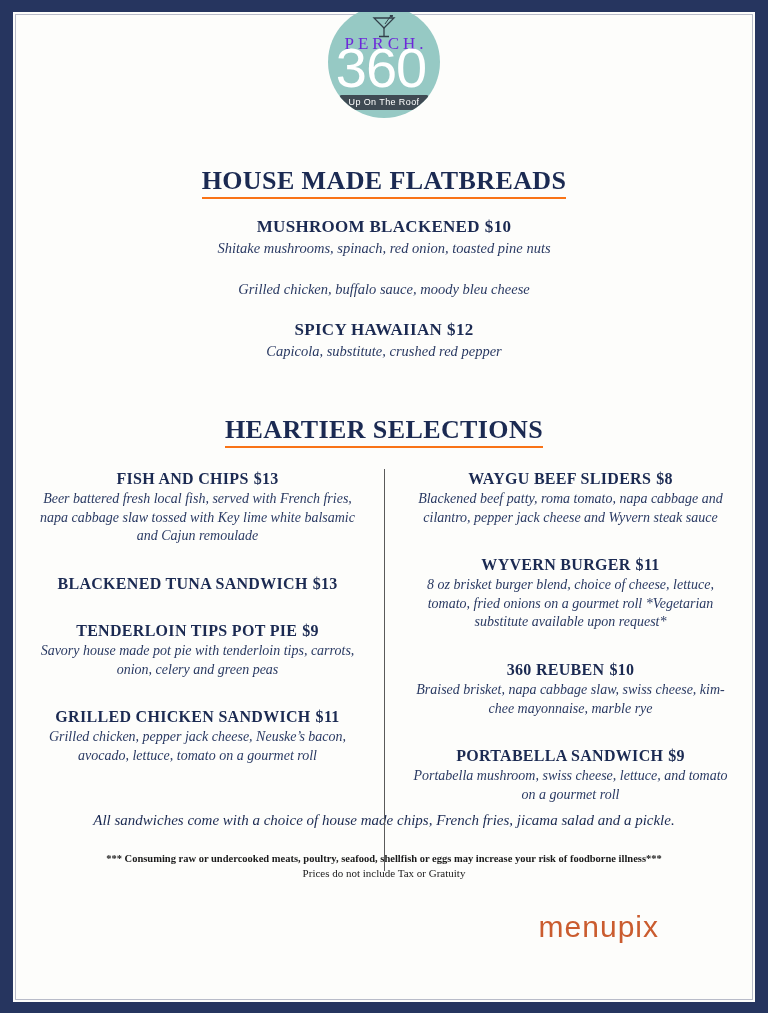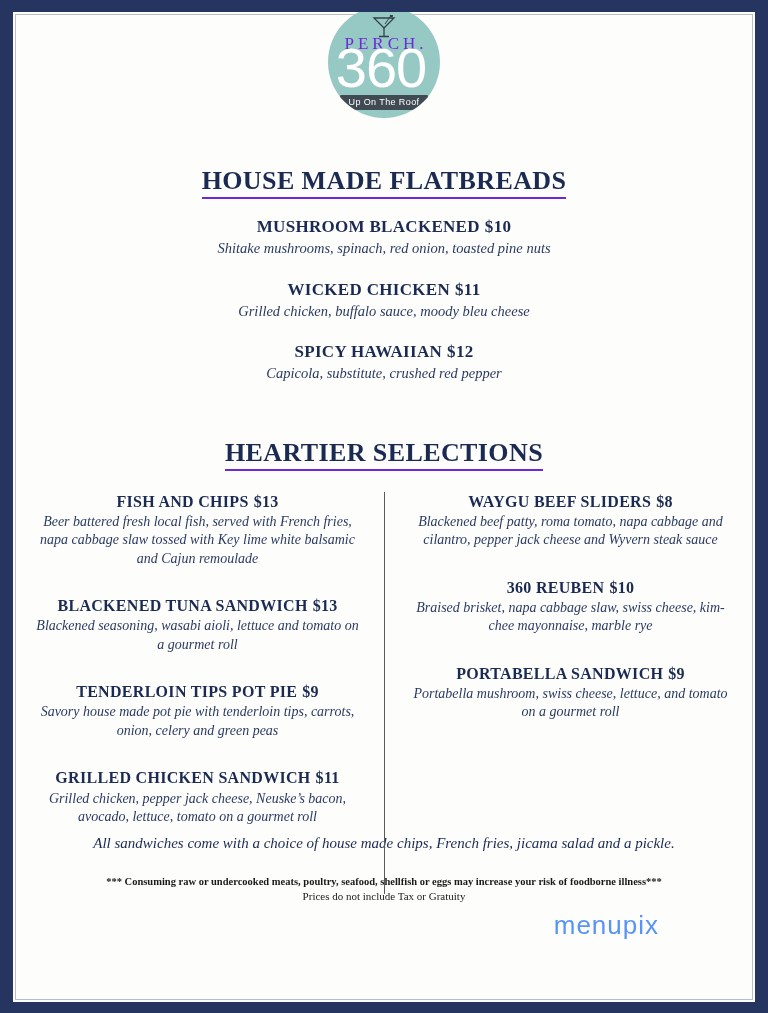--- a/index.html
+++ b/index.html
@@ -101,21 +101,21 @@
 
   .section-title {
     text-align: center;
     font-size: 26px;
     font-weight: bold;
     color: #1b2a52;
     letter-spacing: 0.4px;
     margin: 0;
   }
   .section-title span {
-    border-bottom: 2px solid #6d28d9;
+    border-bottom: 2px solid #f97316;
     padding-bottom: 2px;
   }
 
   .sect-flatbreads { margin-top: 42px; }
 
   .item {
     text-align: center;
     margin-top: 21px;
   }
   .item-name {
@@ -183,23 +183,23 @@
   .disclaimer-line2 {
     font-size: 11px;
     font-weight: normal;
   }
 
   .watermark {
     position: absolute;
     right: 96px;
     top: 898px;
     font-family: "Liberation Sans", sans-serif;
-    font-size: 26px;
+    font-size: 30px;
     letter-spacing: 1px;
-    color: #3b82f6;
+    color: #c2410c;
     opacity: 0.85;
     pointer-events: none;
     user-select: none;
   }
 </style>
 </head>
 <body>
 
 <div class="menu-page">
   <div class="inner-rule"></div>
@@ -223,21 +223,20 @@
 
     <div class="sect-flatbreads">
       <h2 class="section-title"><span>HOUSE MADE FLATBREADS</span></h2>
 
       <div class="item">
         <div class="item-name"><span>MUSHROOM BLACKENED</span><span class="price">$10</span></div>
         <div class="item-desc">Shitake mushrooms, spinach, red onion, toasted pine nuts</div>
       </div>
 
       <div class="item">
-        <div class="item-name"><span>WICKED CHICKEN</span><span class="price">$11</span></div>
         <div class="item-desc">Grilled chicken, buffalo sauce, moody bleu cheese</div>
       </div>
 
       <div class="item">
         <div class="item-name"><span>SPICY HAWAIIAN</span><span class="price">$12</span></div>
         <div class="item-desc">Capicola, substitute, crushed red pepper</div>
       </div>
     </div>
 
     <div class="sect-heartier">
@@ -246,36 +245,39 @@
       <div class="columns">
         <div class="col-divider"></div>
 
         <div class="col col-left">
           <div class="item">
             <div class="item-name"><span>FISH AND CHIPS</span><span class="price">$13</span></div>
             <div class="item-desc">Beer battered fresh local fish, served with French fries, napa cabbage slaw tossed with Key lime white balsamic and Cajun remoulade</div>
           </div>
           <div class="item">
             <div class="item-name"><span>BLACKENED TUNA SANDWICH</span><span class="price">$13</span></div>
-            <div class="item-desc">Blackened seasoning, wasabi aioli, lettuce and tomato on a gourmet roll</div>
           </div>
           <div class="item">
             <div class="item-name"><span>TENDERLOIN TIPS POT PIE</span><span class="price">$9</span></div>
             <div class="item-desc">Savory house made pot pie with tenderloin tips, carrots, onion, celery and green peas</div>
           </div>
           <div class="item">
             <div class="item-name"><span>GRILLED CHICKEN SANDWICH</span><span class="price">$11</span></div>
             <div class="item-desc">Grilled chicken, pepper jack cheese, Neuske’s bacon, avocado, lettuce, tomato on a gourmet roll</div>
           </div>
         </div>
 
         <div class="col col-right">
           <div class="item">
             <div class="item-name"><span>WAYGU BEEF SLIDERS</span><span class="price">$8</span></div>
             <div class="item-desc">Blackened beef patty, roma tomato, napa cabbage and cilantro, pepper jack cheese and Wyvern steak sauce</div>
+          </div>
+          <div class="item">
+            <div class="item-name"><span>WYVERN BURGER</span><span class="price">$11</span></div>
+            <div class="item-desc">8 oz brisket burger blend, choice of cheese, lettuce, tomato, fried onions on a gourmet roll *Vegetarian substitute available upon request*</div>
           </div>
           <div class="item">
             <div class="item-name"><span>360 REUBEN</span><span class="price">$10</span></div>
             <div class="item-desc">Braised brisket, napa cabbage slaw, swiss cheese, kim-chee mayonnaise, marble rye</div>
           </div>
           <div class="item">
             <div class="item-name"><span>PORTABELLA SANDWICH</span><span class="price">$9</span></div>
             <div class="item-desc">Portabella mushroom, swiss cheese, lettuce, and tomato on a gourmet roll</div>
           </div>
         </div>

